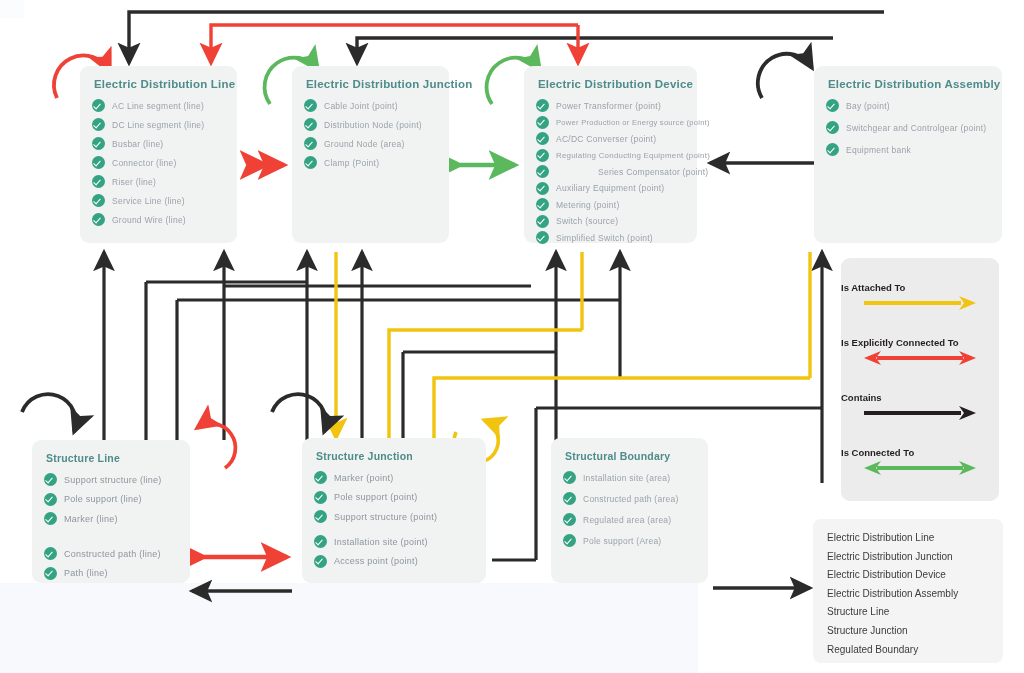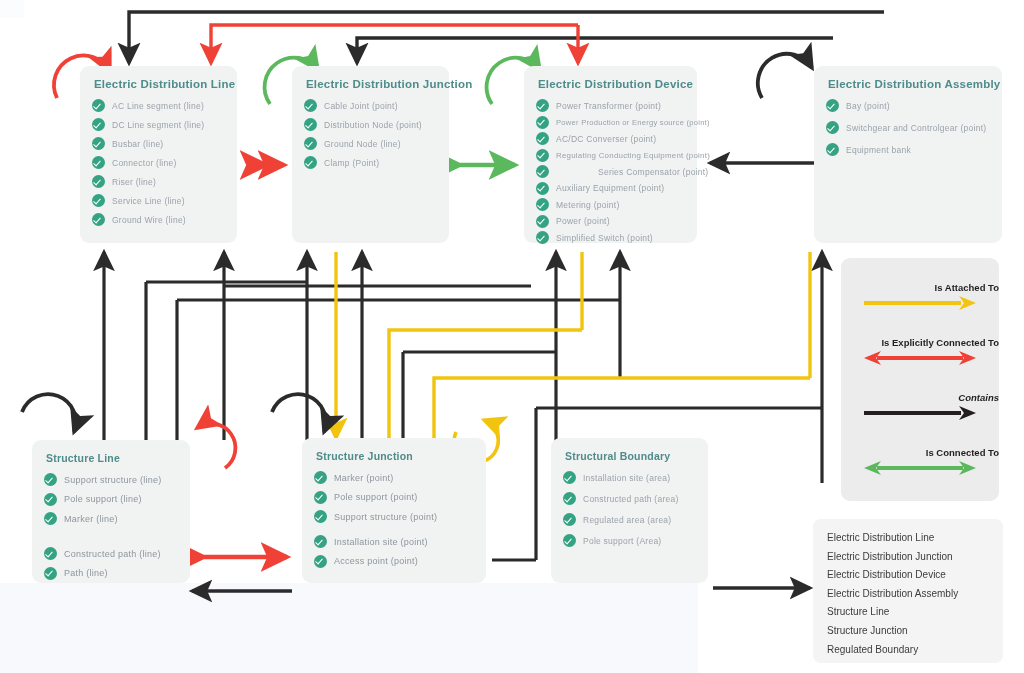--- a/index.html
+++ b/index.html
@@ -64,21 +64,21 @@
     letter-spacing:.25px;
   }
 
   
   #legend{
     position:absolute;
     left:841px;top:258px;width:158px;height:243px;
     background:#ececec;
     border-radius:9px;
   }
-  .legend-row{position:absolute;left:0;width:158px;text-align:right;}
+  .legend-row{position:absolute;left:0;width:158px;text-align:left;}
   .legend-label{
     font-size:9.5px;
     font-weight:bold;
     color:#231f20;
     margin-bottom:2px;
     white-space:nowrap;
   }
   .legend-svg{display:block;margin:0 auto;}
 
   
@@ -239,21 +239,21 @@
     <div class="field">
       <span class="chk"></span>
       <span class="field-label">Cable Joint (point)</span>
       </div>
     <div class="field">
       <span class="chk"></span>
       <span class="field-label">Distribution Node (point)</span>
       </div>
     <div class="field">
       <span class="chk"></span>
-      <span class="field-label">Ground Node (line)</span>
+      <span class="field-label">Ground Node (area)</span>
       </div>
     <div class="field">
       <span class="chk"></span>
       <span class="field-label">Clamp (Point)</span>
       </div>
   </div>
 
   <div class="card" style="left:524px;top:66px;width:173px;height:177px;">
     <div class="card-title">Electric Distribution Device</div>
     <div class="field" style="margin-bottom:3.5px;">
@@ -279,21 +279,21 @@
     <div class="field" style="margin-bottom:3.5px;">
       <span class="chk"></span>
       <span class="field-label">Auxiliary Equipment (point)</span>
       </div>
     <div class="field" style="margin-bottom:3.5px;">
       <span class="chk"></span>
       <span class="field-label">Metering (point)</span>
       </div>
     <div class="field" style="margin-bottom:3.5px;">
       <span class="chk"></span>
-      <span class="field-label">Power (point)</span>
+      <span class="field-label">Switch (source)</span>
       </div>
     <div class="field" style="margin-bottom:3.5px;">
       <span class="chk"></span>
       <span class="field-label">Simplified Switch (point)</span>
       </div>
   </div>
 
   <div class="card" style="left:814px;top:66px;width:188px;height:177px;">
     <div class="card-title">Electric Distribution Assembly</div>
     <div class="field" style="margin-bottom:9px;">
@@ -390,21 +390,21 @@
 
     <div class="legend-row" style="top:79px;">
       <div class="legend-label">Is Explicitly Connected To</div>
       <svg class="legend-svg" width="118" height="16" viewBox="0 0 118 16" xmlns="http://www.w3.org/2000/svg">
         <line x1="16" y1="8" x2="102" y2="8" stroke="#ef4136" stroke-width="4"></line>
         <path d="M20,1 L3,8 L20,15 L15,8 Z" fill="#ef4136"></path>
         <path d="M98,1 L115,8 L98,15 L103,8 Z" fill="#ef4136"></path>
       </svg>
     </div>
 
-    <div class="legend-row" style="top:134px;font-style:italic;">
+    <div class="legend-row" style="top:134px;">
       <div class="legend-label">Contains</div>
       <svg class="legend-svg" width="118" height="16" viewBox="0 0 118 16" xmlns="http://www.w3.org/2000/svg">
         <line x1="3" y1="8" x2="100" y2="8" stroke="#231f20" stroke-width="4"></line>
         <path d="M98,1 L115,8 L98,15 L103,8 Z" fill="#231f20"></path>
       </svg>
     </div>
 
     <div class="legend-row" style="top:189px;">
       <div class="legend-label">Is Connected To</div>
       <svg class="legend-svg" width="118" height="16" viewBox="0 0 118 16" xmlns="http://www.w3.org/2000/svg">

